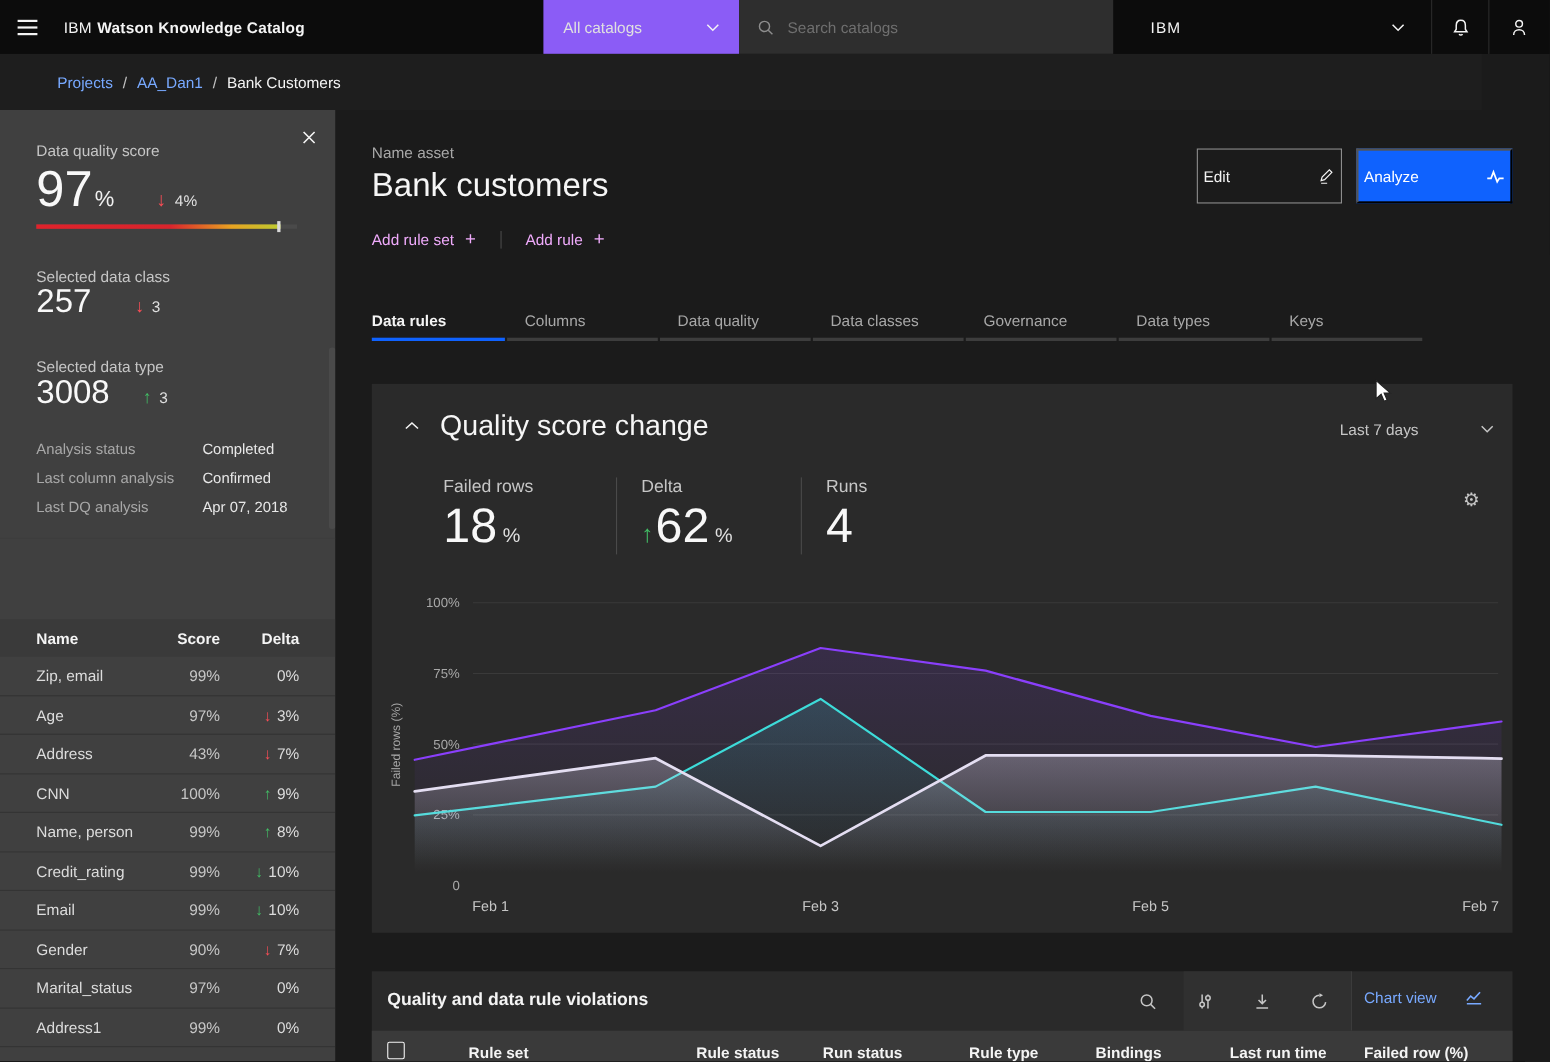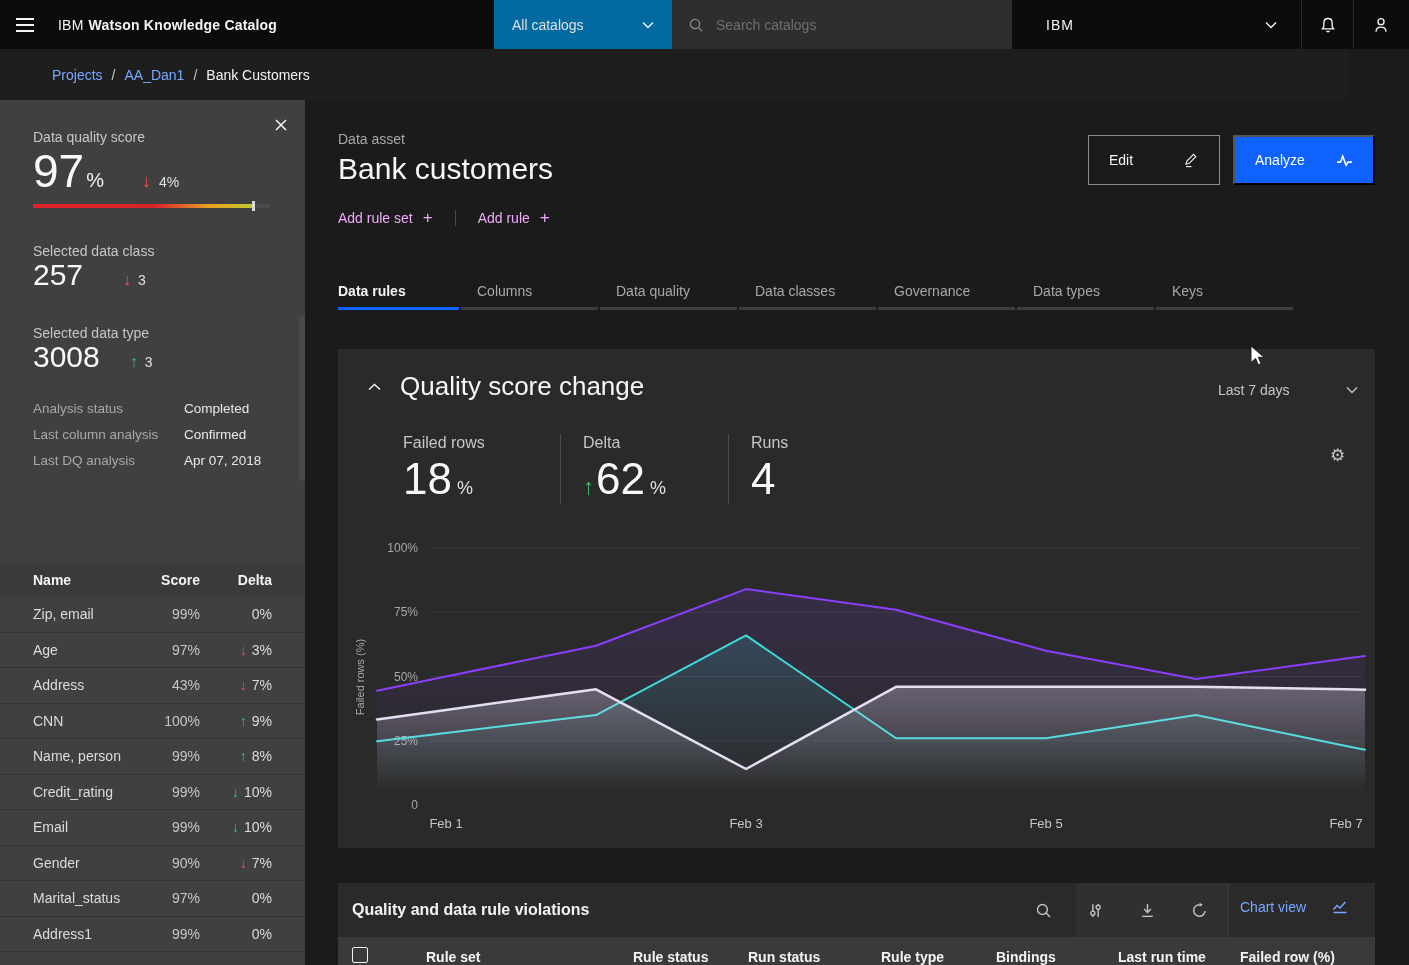--- a/index.html
+++ b/index.html
@@ -7,21 +7,21 @@
   .app{position:relative;width:1409px;height:965px;overflow:hidden;background:#1b1b1b;
        font-family:"Liberation Sans","DejaVu Sans",sans-serif;color:#f4f4f4;}
   svg{display:block;}
   
   .topbar{position:absolute;left:0;top:0;width:1409px;height:49px;background:#0c0c0c;display:flex;align-items:stretch;}
   .hamburger{width:49px;display:flex;flex-direction:column;justify-content:center;align-items:center;gap:4px;cursor:pointer;}
   .hamburger span{display:block;width:18px;height:2px;background:#f4f4f4;}
   .brand{display:flex;align-items:center;font-size:14px;letter-spacing:.2px;padding-left:9px;}
   .brand .pfx{font-weight:400;margin-right:5px;}
   .brand .bname{font-weight:700;}
-  .seg-catalogs{position:absolute;left:494px;top:0;width:178px;height:49px;background:#0369a1;
+  .seg-catalogs{position:absolute;left:494px;top:0;width:178px;height:49px;background:#8b5cf6;
     display:flex;align-items:center;justify-content:space-between;padding:0 18px;font-size:14px;color:#e0e0e0;cursor:pointer;}
   .seg-search{position:absolute;left:672px;top:0;width:340px;height:49px;background:#2e2e2e;display:flex;align-items:center;padding:0 16px;gap:10px;}
   .seg-search input{flex:1;background:transparent;border:none;outline:none;color:#c6c6c6;font-size:14px;font-family:inherit;}
   .seg-search input::placeholder{color:#6f6f6f;}
   .seg-account{position:absolute;left:1012px;top:0;width:290px;height:49px;display:flex;align-items:center;justify-content:space-between;
     padding:0 24px 0 34px;font-size:14px;letter-spacing:1px;cursor:pointer;border-right:1px solid #2b2b2b;}
   .tb-icon{position:absolute;top:0;height:49px;width:52px;display:flex;align-items:center;justify-content:center;cursor:pointer;}
   .tb-bell{left:1302px;border-right:1px solid #2b2b2b;}
   .tb-user{left:1355px;}
   
@@ -73,21 +73,21 @@
   .s-delta .arr{margin-right:5px;font-size:14px;}
   .sb-scroll{position:absolute;left:299px;top:216px;width:6px;height:165px;background:#4a4a4a;border-radius:3px;}
   
   .main{position:absolute;left:305px;top:100px;width:1104px;height:865px;background:#1b1b1b;}
   .asset-type{position:absolute;left:33px;top:31px;font-size:14px;color:#a8a8a8;}
   .asset-title{position:absolute;left:33px;top:52px;font-size:30px;font-weight:300;color:#f6f6f6;}
   .add-links{position:absolute;left:33px;top:108px;display:flex;align-items:center;font-size:14px;color:#f0abfc;}
   .add-link{display:flex;align-items:center;gap:10px;cursor:pointer;}
   .add-plus{font-size:17px;}
   .link-div{width:1px;height:16px;background:#4a4a4a;margin:0 22px;}
-  .btn{position:absolute;top:35px;height:50px;display:flex;align-items:center;justify-content:space-between;padding:0 20px;font-size:14px;cursor:pointer;}
+  .btn{position:absolute;top:35px;height:50px;display:flex;align-items:center;justify-content:space-between;padding:0 5px;font-size:14px;cursor:pointer;}
   .btn-edit{left:783px;width:132px;border:1px solid #8d8d8d;color:#f4f4f4;background:transparent;}
   .btn-analyze{left:928px;width:142px;background:#0f62fe;color:#fff;}
   .tabs{position:absolute;left:33px;top:183px;display:flex;}
   .tab{width:137px;height:27px;margin-right:2px;font-size:14px;color:#a8a8a8;border-bottom:3px solid #3d3d3d;padding-left:16px;cursor:pointer;}
   .tab.first{width:121px;padding-left:0;}
   .tab.active{color:#f4f4f4;font-weight:700;border-bottom-color:#0f62fe;}
   
   .chart-card{position:absolute;left:33px;top:249px;width:1037px;height:499px;background:#2a2a2a;}
   .collapse{position:absolute;left:26px;top:28px;width:20px;height:20px;display:flex;align-items:center;justify-content:center;cursor:pointer;}
   .cc-title{position:absolute;left:62px;top:22px;font-size:26px;font-weight:300;color:#f6f6f6;}
@@ -292,21 +292,21 @@
         <div class="s-row s-grid">
           <span class="s-name"></span>
           <span class="s-score"></span>
           <span class="s-delta"><i class="arr green">↑</i><span class="dval"></span></span>
         </div>
       </div>
     <div class="sb-scroll"></div>
   </aside>
 
   <main class="main">
-    <div class="asset-type">Data asset</div>
+    <div class="asset-type">Name asset</div>
     <h1 class="asset-title" style="margin:0;">Bank customers</h1>
 
     <div class="add-links">
       <span class="add-link">
         <span>Add rule set</span>
           <span class="add-plus">+</span>
       </span>
       <span class="link-div"></span>
       <span class="add-link">
         <span>Add rule</span>

